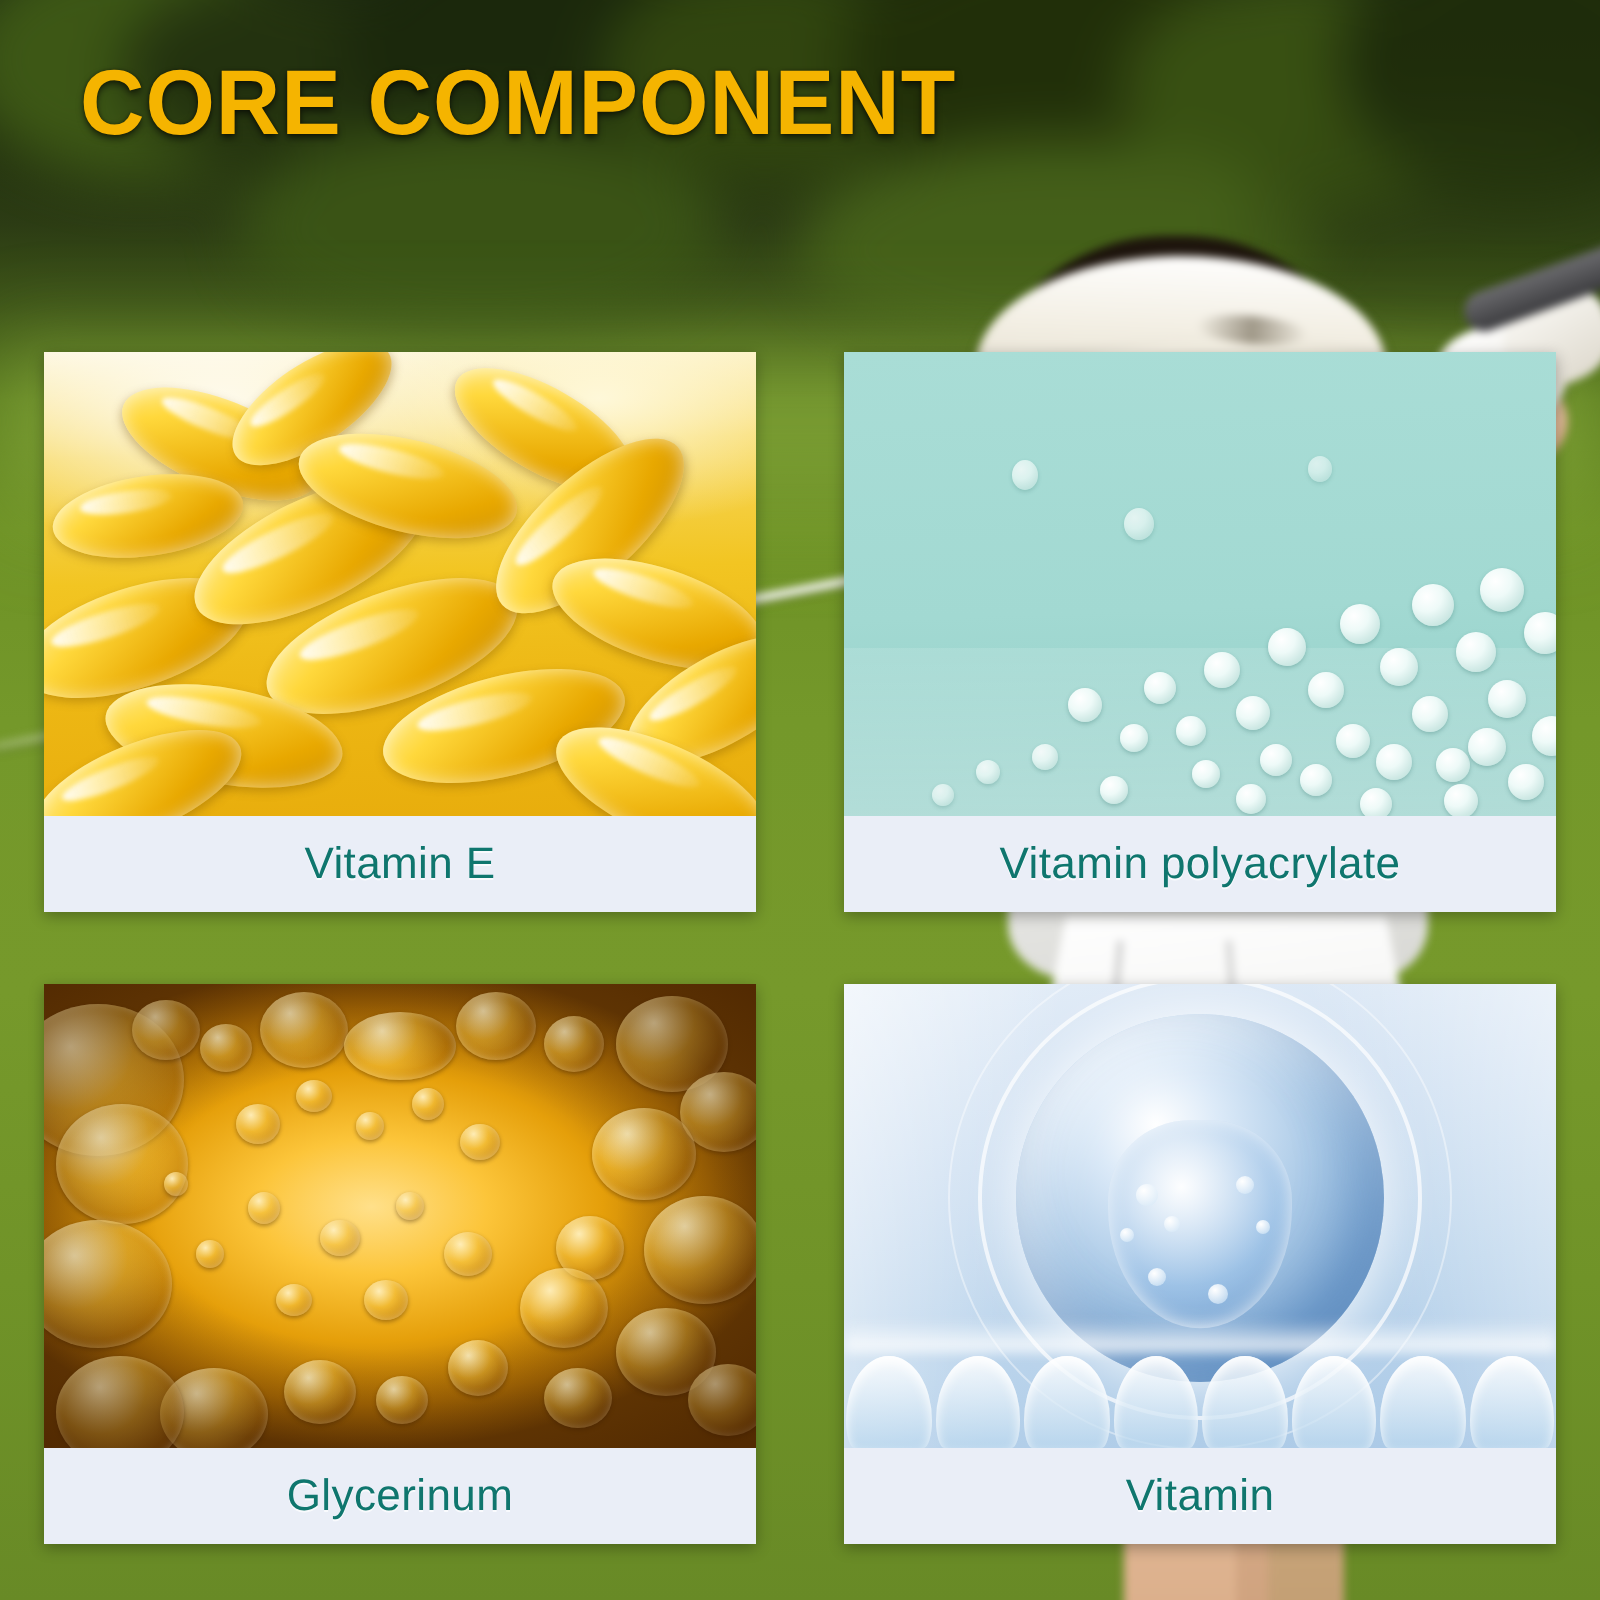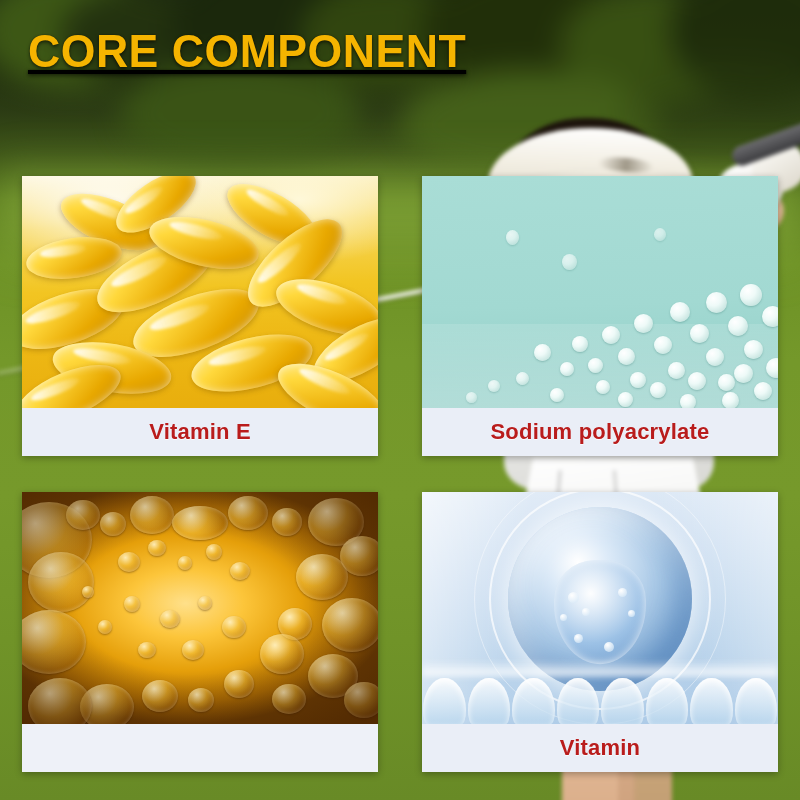--- a/index.html
+++ b/index.html
@@ -160,21 +160,21 @@
     border-radius: 18px 18px 6px 6px;
   }
   .g-leg2 {
     position: absolute; left: 188px; top: 566px; width: 54px; height: 234px;
     background: linear-gradient(180deg,#dcb28f 0%,#cda07c 60%,#bf8f6c 100%);
     border-radius: 16px 16px 6px 6px;
     opacity:.9;
   }
 
   
-  .heading-block { position: absolute; left: 28px; top: 28px; width: 740px; text-decoration: underline; }
+  .heading-block { position: absolute; left: 40px; top: 28px; width: 740px; }
 
   #title {
     font-size: 46px;
     font-weight: 700;
     letter-spacing: .5px;
     line-height: 1;
     color: #f5b400;
     text-shadow: 0 2px 4px rgba(0,0,0,.55), 0 0 2px rgba(0,0,0,.4);
     transform: scaleX(.97);
     transform-origin: left center;
@@ -213,22 +213,22 @@
   .card-label {
     flex: 1 1 auto;
     background: #eaeef7;
     display: flex;
     align-items: center;
     padding-left: 0;
     justify-content: center;
   }
   .card-label span {
     font-size: 22px;
-    font-weight: 700;
-    color: #b91c1c;
+    font-weight: 400;
+    color: #0f766e;
     letter-spacing: .2px;
     text-shadow: 0 1px 0 rgba(255,255,255,.7);
   }
 
   
   .ph-capsules {
     position: absolute; inset: 0;
     background:
       radial-gradient(ellipse 60% 45% at 25% 12%, rgba(255,255,255,.85), rgba(255,255,255,0) 70%),
       radial-gradient(ellipse 55% 40% at 78% 10%, rgba(255,250,225,.9), rgba(255,250,225,0) 70%),
@@ -442,21 +442,21 @@
         <div class="bead" style="left:340px; top:130px; width:21px; height:21px;"></div>
         <div class="bead" style="left:344px; top:182px; width:20px; height:20px;"></div>
         <div class="bead" style="left:300px; top:216px; width:17px; height:17px;"></div>
         <div class="bead" style="left:258px; top:218px; width:16px; height:16px;"></div>
         <div class="bead" style="left:196px; top:216px; width:15px; height:15px;"></div>
         <div class="bead" style="left:128px; top:212px; width:14px; height:14px;"></div>
         <div class="bead" style="left:66px;  top:204px; width:12px; height:12px; opacity:.8;"></div>
         <div class="bead" style="left:44px;  top:216px; width:11px; height:11px; opacity:.7;"></div>
       </div>
       <div class="card-label">
-        <span>Sodium polyacrylate</span>
+        <span>Vitamin polyacrylate</span>
       </div>
     </div>
 
     <div class="card">
       <div class="card-photo">
         <div class="ph-oil"></div>
         <div class="bub" style="left:-16px; top:10px;  width:86px;  height:76px;"></div>
         <div class="bub" style="left:6px;   top:60px;  width:66px;  height:60px;"></div>
         <div class="bub" style="left:-10px; top:118px; width:74px;  height:64px;"></div>
         <div class="bub" style="left:44px;  top:8px;   width:34px;  height:30px;"></div>
@@ -487,20 +487,23 @@
         <div class="bub" style="left:102px; top:104px; width:16px;  height:16px;"></div>
         <div class="bub" style="left:138px; top:118px; width:20px;  height:18px;"></div>
         <div class="bub" style="left:176px; top:104px; width:14px;  height:14px;"></div>
         <div class="bub" style="left:200px; top:124px; width:24px;  height:22px;"></div>
         <div class="bub" style="left:116px; top:150px; width:18px;  height:16px;"></div>
         <div class="bub" style="left:160px; top:148px; width:22px;  height:20px;"></div>
         <div class="bub" style="left:76px;  top:128px; width:14px;  height:14px;"></div>
         <div class="bub" style="left:60px;  top:94px;  width:12px;  height:12px;"></div>
         <div class="ph-oil-vig"></div>
       </div>
+      <div class="card-label">
+        <span>Glycerinum</span>
+      </div>
     </div>
 
     <div class="card">
       <div class="card-photo">
         <div class="ph-collagen"></div>
         <div class="col-rays"></div>
         <div class="col-ring2"></div>
         <div class="col-ring"></div>
         <div class="col-sphere"></div>
         <div class="col-inner"></div>

